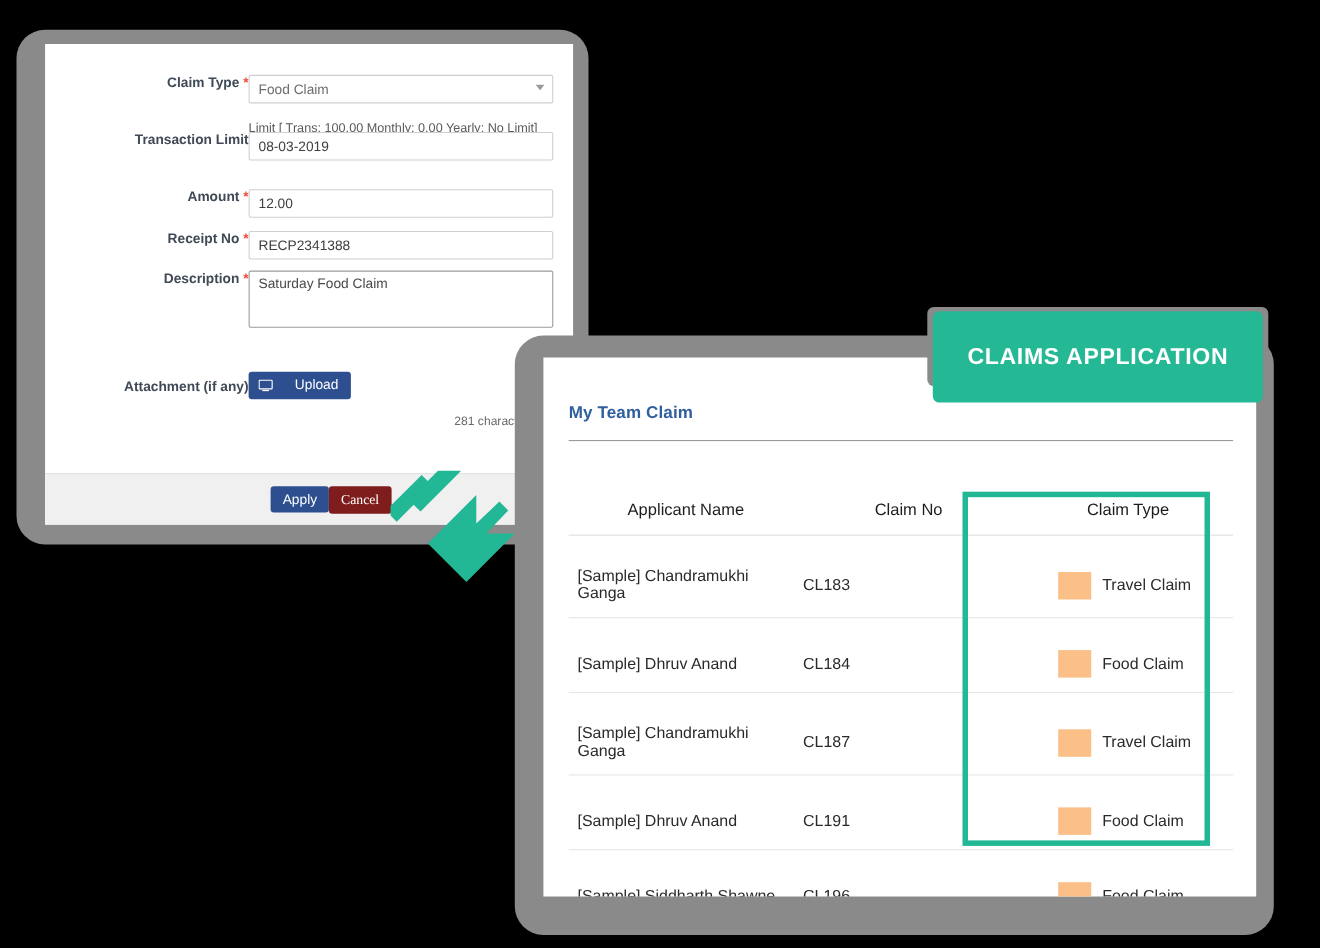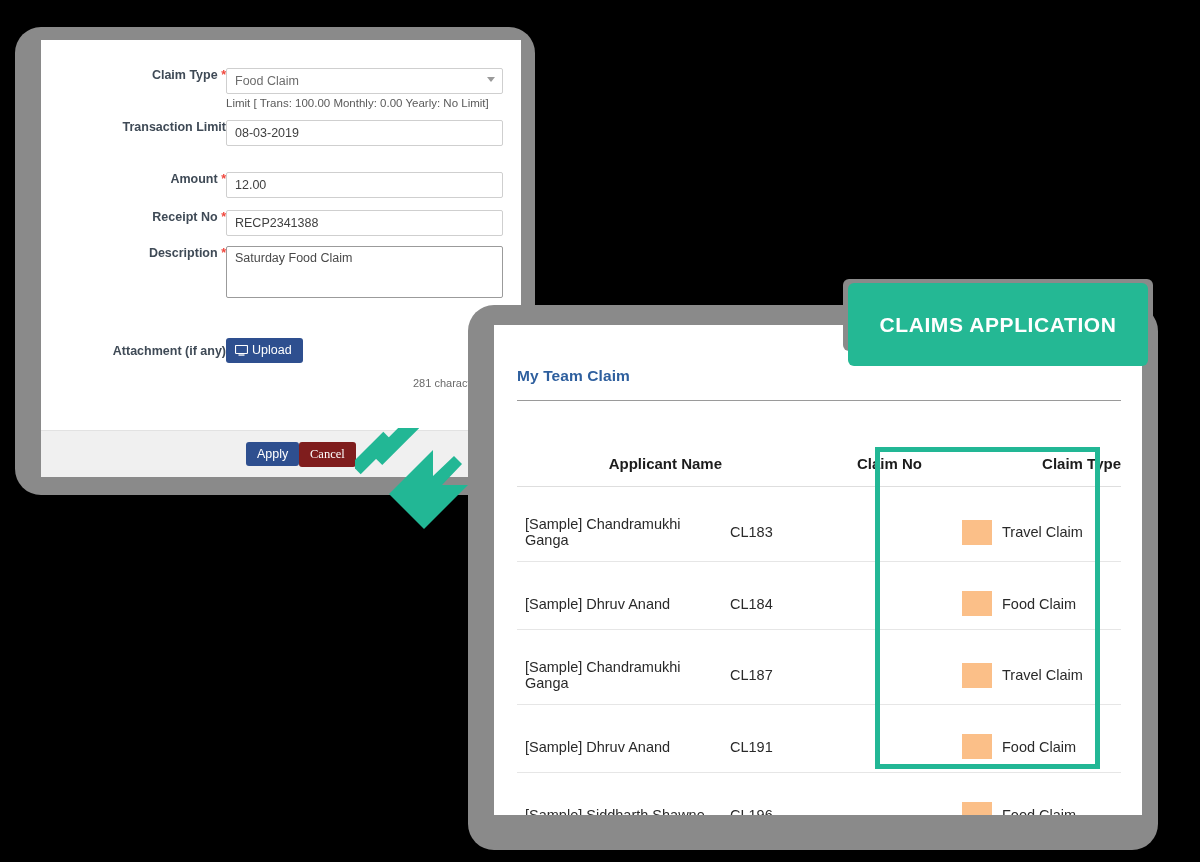--- a/index.html
+++ b/index.html
@@ -65,37 +65,37 @@
     -webkit-appearance: none; appearance: none;
     font-family: "Liberation Sans", sans-serif;
   }
   #claimtype-caret {
     position: absolute; right: 8px; top: 9px;
     width: 0; height: 0;
     border-left: 4px solid transparent; border-right: 4px solid transparent;
     border-top: 5px solid #9a9a9a; pointer-events: none;
   }
   #limit-note {
-    margin-top: 3px; font-size: 11.5px; color: #5a5a5a; white-space: nowrap;
+    margin-top: 17px; font-size: 11.5px; color: #5a5a5a; white-space: nowrap;
   }
   #description-input {
     width: 277px; height: 52px; resize: none;
     border: 1px solid #9b9b9b; background: #fff;
     font-size: 12.5px; color: #4a4a4a; padding: 4px 8px;
     font-family: "Liberation Sans", sans-serif; border-radius: 2px;
   }
   #charcount {
     position: absolute; left: 372px; top: 337px;
     font-size: 11px; color: #6a6a6a; white-space: nowrap;
   }
   #upload-button {
     position: absolute; left: 185px; top: 0;
     background: #2e4f8f; color: #fff; border: none; border-radius: 3px;
     font-size: 12.5px; padding: 5px 11px 6px 9px; cursor: pointer;
-    display: inline-flex; align-items: center; gap: 4px;
+    display: inline-flex; align-items: center; gap: 20px;
     font-family: "Liberation Sans", sans-serif;
   }
   .monitor-icon { display: inline-block; width: 13px; height: 11px; position: relative; }
 
   #modal-footer {
     position: absolute; left: 0; bottom: 0; width: 100%; height: 47px;
     background: #f0f0f0; border-top: 1px solid #e2e2e2; padding-left: 20px;
   }
   #apply-button, #cancel-button {
     position: absolute; top: 11px; border: none; border-radius: 3px;
@@ -123,21 +123,21 @@
   #panel-divider {
     position: absolute; left: 23px; top: 75px; width: 604px;
     border-top: 1px solid #9a9a9a;
   }
 
   #claims-table {
     position: absolute; left: 23px; top: 120px;
     width: 604px; border-collapse: collapse; table-layout: fixed;
   }
   #claims-table th {
-    text-align: right; font-size: 15px; font-weight: bold; color: #1c1c1c;
+    text-align: center; font-size: 15px; font-weight: normal; color: #1c1c1c;
     padding: 10px 0 14px 8px; border-bottom: 1px solid #dedede;
     vertical-align: bottom;
   }
   #claims-table td {
     font-size: 14.5px; color: #2a2a2a; padding: 29px 0 13px 8px;
     border-bottom: 1px solid #e6e6e6; vertical-align: middle;
   }
   #claims-table tr:last-child td { border-bottom: none; }
   .col-name { width: 205px; }
   .col-no { width: 200px; }

